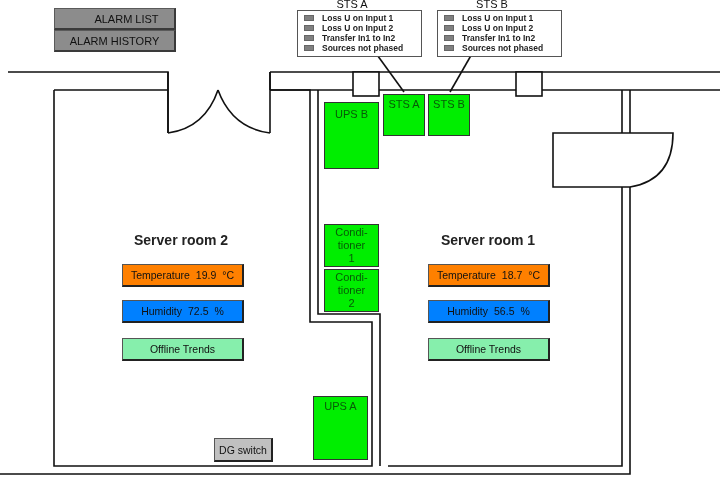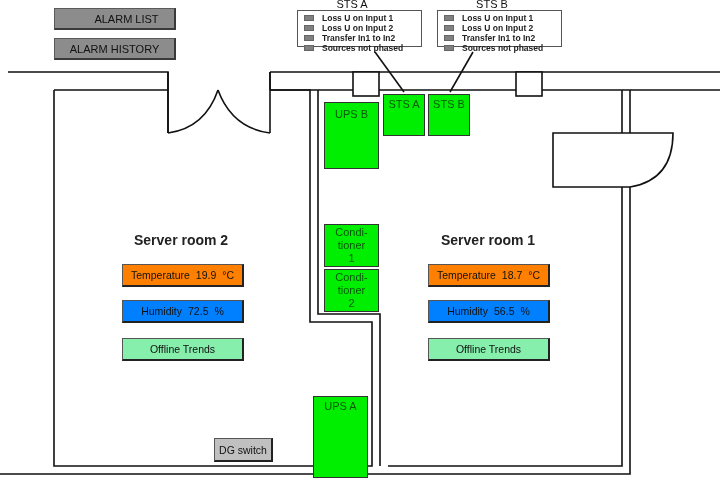--- a/index.html
+++ b/index.html
@@ -3,21 +3,21 @@
 <meta charset="utf-8">
 <style>
   html, body { margin:0; padding:0; }
   body { width:720px; height:480px; position:relative; background:#ffffff; overflow:hidden;
          font-family:"Liberation Sans", sans-serif; }
   #plan { position:absolute; left:0; top:0; }
   .nav-btn { position:absolute; left:54px; width:122px; height:22px; background:#8c8c8c;
              border:1px solid #5a5a5a; border-right:2px solid #3a3a3a; border-bottom:2px solid #3a3a3a;
              box-sizing:border-box; font-size:11px; color:#111; display:flex; align-items:center; justify-content:center; cursor:pointer; }
   .sts-title { position:absolute; font-size:11px; color:#111; text-align:center; width:120px; }
-  .sts-panel { position:absolute; width:125px; height:37px; background:#fff; border:1px solid #555;
+  .sts-panel { position:absolute; width:125px; height:47px; background:#fff; border:1px solid #555;
                box-sizing:border-box; padding:2px 0 0 6px; }
   .sts-row { display:flex; align-items:center; height:10px; font-size:8.5px; font-weight:bold; color:#222; }
   .led { width:10px; height:6px; background:#808080; border:1px solid #666; margin-right:8px; box-sizing:border-box; }
   .equip { position:absolute; background:#00ee00; border:1px solid #333; box-sizing:border-box;
            font-size:11px; color:#075a07; text-align:center; cursor:pointer; }
   .room-title { position:absolute; font-size:14px; font-weight:bold; color:#222; }
   .val-btn { position:absolute; width:122px; height:23px; box-sizing:border-box;
              border:1px solid #555; border-right:2px solid #222; border-bottom:2px solid #222;
              font-size:10.5px; color:#111; display:flex; align-items:center; justify-content:center; gap:6px; cursor:pointer; }
   .temp { background:#ff8000; }
@@ -54,21 +54,21 @@
     <path d="M630 90 V474 H0"></path>
 
     <path d="M553 133 H673 Q673 180 630 187 H553 Z" fill="#fff"></path>
 
     <path d="M375 52 L404 92"></path>
     <path d="M473 52 L450 92"></path>
   </g>
 </svg>
 
 <div class="nav-btn" style="top:8px;padding-left:24px;">ALARM LIST</div>
-<div class="nav-btn" style="top:38px;">ALARM HISTORY</div>
+<div class="nav-btn" style="top:30px;">ALARM HISTORY</div>
 
 <div class="sts-title" style="left:292px; top:-2px;">STS A</div>
 <div class="sts-panel" style="left:297px; top:10px;">
   <div class="sts-row">
       <span class="led"></span>
       <span>Loss U on Input 1</span>
     </div>
   <div class="sts-row">
       <span class="led"></span>
       <span>Loss U on Input 2</span>
@@ -111,21 +111,21 @@
   <div>Condi-</div>
   <div>tioner</div>
   <div>1</div>
 </div>
 <div class="equip" style="left:324px; top:269px; width:55px; height:43px; line-height:13px; padding-top:1px;">
   <div>Condi-</div>
   <div>tioner</div>
   <div>2</div>
 </div>
 
-<div class="equip" style="left:313px; top:396px; width:55px; height:82px; padding-top:3px;"><span>UPS A</span></div>
+<div class="equip" style="left:313px; top:396px; width:55px; height:64px; padding-top:3px;"><span>UPS A</span></div>
 
 <div class="room-title" style="left:134px; top:232px;">Server room 2</div>
 <div class="val-btn temp" style="left:122px; top:264px;">
   <span>Temperature</span>
   <span>19.9</span>
   <span>°C</span>
 </div>
 <div class="val-btn hum" style="left:122px; top:300px;">
   <span>Humidity</span>
   <span>72.5</span>

